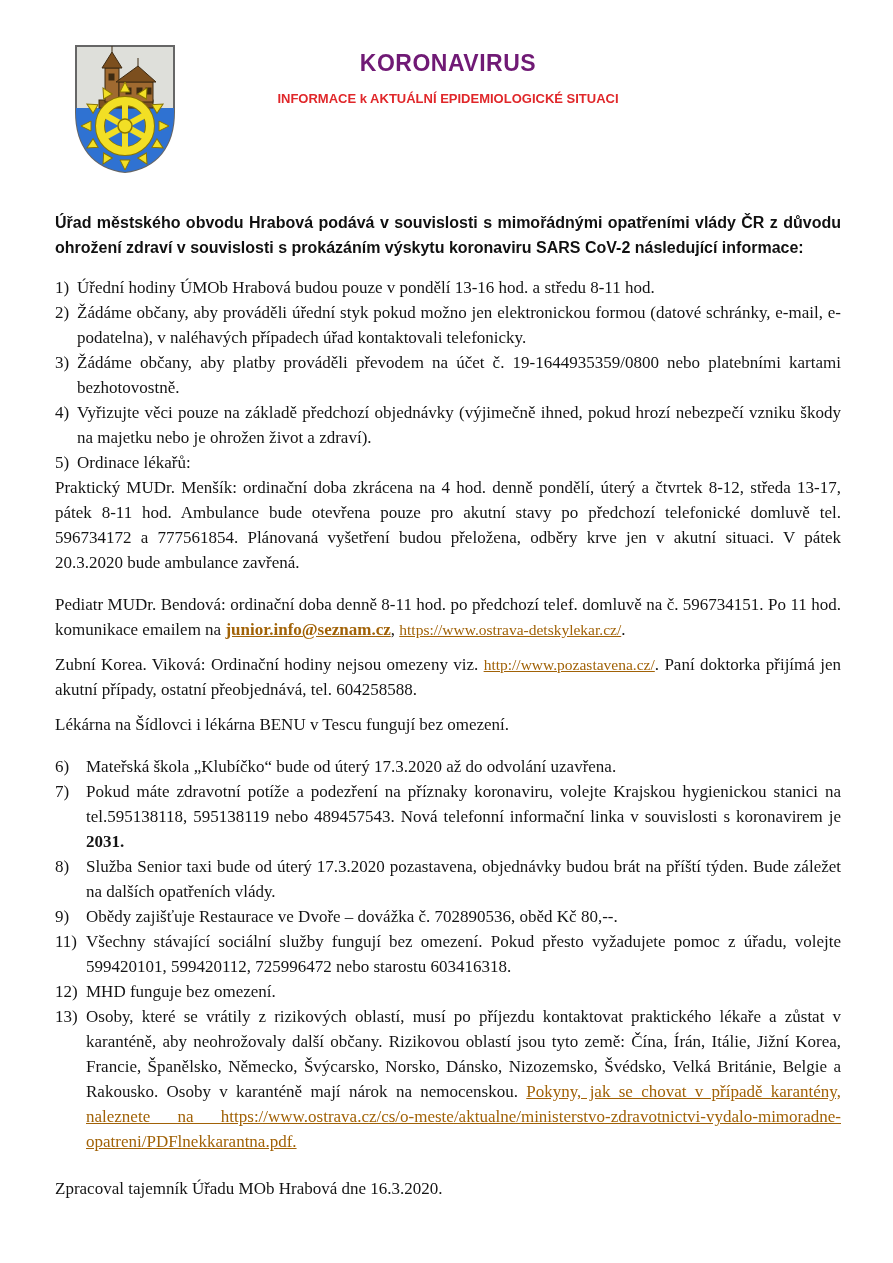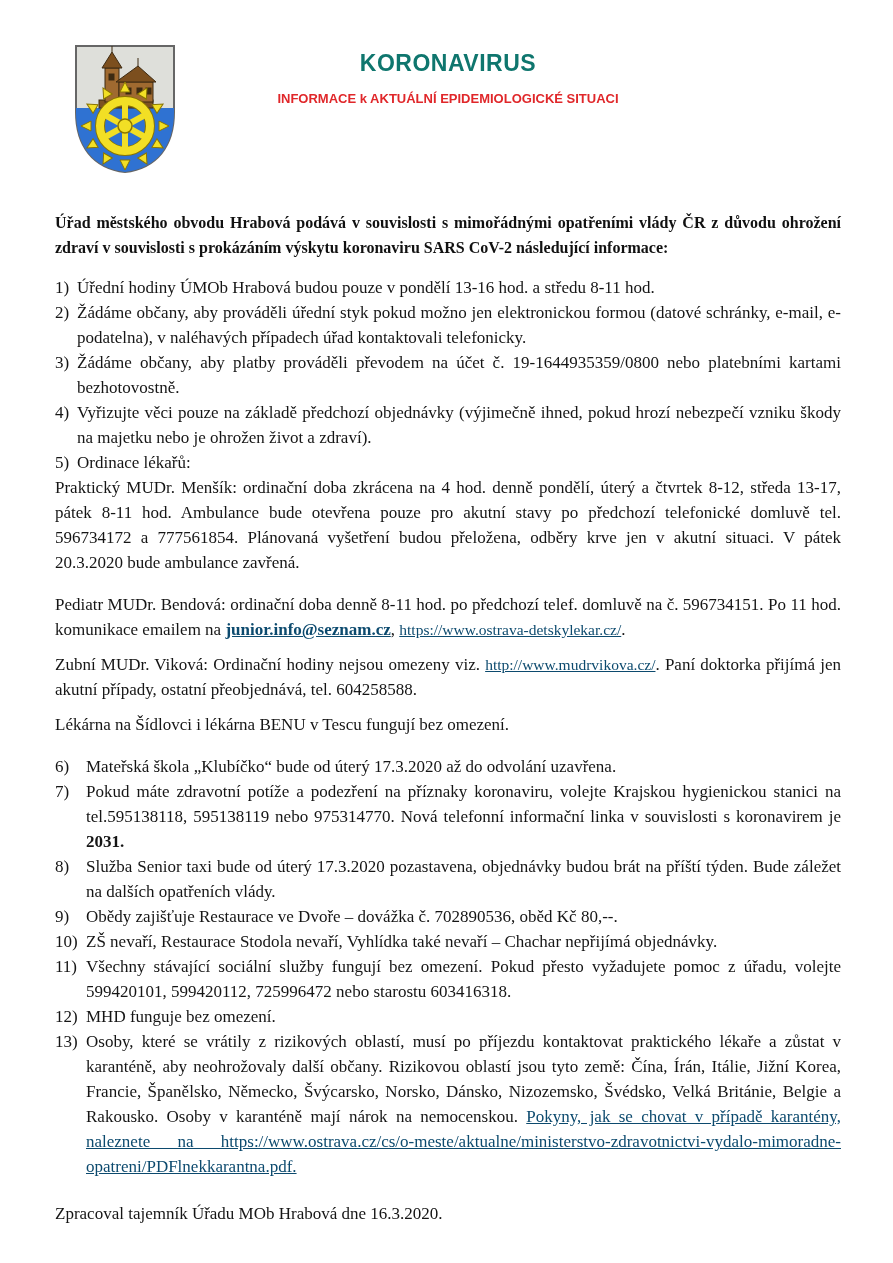--- a/index.html
+++ b/index.html
@@ -8,42 +8,42 @@
     width: 893px; height: 1263px; margin: 0 auto; background: #ffffff;
     padding: 40px 52px 0 55px; overflow: hidden;
     font-family: "Liberation Serif", serif; color: #151515;
   }
   
   .header { position: relative; height: 148px; }
   .emblem { position: absolute; left: 14px; top: 2px; }
   .titles { text-align: center; padding-top: 10px; }
   .title-main {
     font-family: "Liberation Sans", sans-serif; font-weight: 700;
-    font-size: 23px; color: #0f766e; letter-spacing: .5px;
+    font-size: 23px; color: #701a75; letter-spacing: .5px;
   }
   .title-sub {
     font-family: "Liberation Sans", sans-serif; font-weight: 700;
     font-size: 13px; color: #e0272a; margin-top: 14px;
   }
   
   .intro {
-    font-family: Liberation Serif, serif; font-weight: 700;
+    font-family: Liberation Sans, sans-serif; font-weight: 700;
     font-size: 16px; line-height: 25px; text-align: justify;
     margin: 22px 0 15px 0; color: #111;
   }
   
   .para { font-size: 17px; line-height: 25px; text-align: justify; margin: 0; }
   .gap-s { height: 10px; } .gap-m { height: 17px; } .gap-l { height: 22px; }
   .item { display: flex; font-size: 17px; line-height: 25px; }
   .item .num { flex: 0 0 22px; }
   .list-b .item .num { flex: 0 0 31px; }
   .item .txt { flex: 1; text-align: justify; }
   b { font-weight: 700; }
   
-  .lnk { color: #0c4a6e; text-decoration: underline; cursor: pointer; margin-top: 44px; }
+  .lnk { color: #a16207; text-decoration: underline; cursor: pointer; margin-top: 44px; }
   .lnk-bold { font-weight: 700; }
   .lnk-sans { font-family: Liberation Serif, serif; font-size: 15.5px; }
 </style>
 </head>
 <body>
 
 <div class="page">
 
   <div class="header">
     <div class="emblem">
@@ -133,48 +133,44 @@
   </div>
 
   <p class="para">Praktický MUDr. Menšík: ordinační doba zkrácena na 4 hod. denně pondělí, úterý a čtvrtek 8-12, středa 13-17, pátek 8-11 hod. Ambulance bude otevřena pouze pro akutní stavy po předchozí telefonické domluvě tel. 596734172 a 777561854. Plánovaná vyšetření budou přeložena, odběry krve jen v akutní situaci. V pátek 20.3.2020 bude ambulance zavřená.</p>
 
   <div class="gap-m"></div>
 
   <p class="para"><span>Pediatr MUDr. Bendová: ordinační doba denně 8-11 hod. po předchozí telef. domluvě na č. 596734151. Po 11 hod. komunikace emailem na </span><a class="lnk lnk-bold">junior.info@seznam.cz</a><span>, </span><a class="lnk lnk-sans">https://www.ostrava-detskylekar.cz/</a><span>.</span></p>
 
   <div class="gap-s"></div>
 
-  <p class="para"><span>Zubní MUDr. Viková: Ordinační hodiny nejsou omezeny viz. </span><a class="lnk lnk-sans">http://www.mudrvikova.cz/</a><span>. Paní doktorka přijímá jen akutní případy, ostatní přeobjednává, tel. 604258588.</span></p>
+  <p class="para"><span>Zubní Korea. Viková: Ordinační hodiny nejsou omezeny viz. </span><a class="lnk lnk-sans">http://www.pozastavena.cz/</a><span>. Paní doktorka přijímá jen akutní případy, ostatní přeobjednává, tel. 604258588.</span></p>
 
   <div class="gap-s"></div>
 
   <p class="para">Lékárna na Šídlovci i lékárna BENU v Tescu fungují bez omezení.</p>
 
   <div class="gap-m"></div>
 
   <div class="list-b">
     <div class="item">
       <span class="num">6)</span>
       <span class="txt">Mateřská škola „Klubíčko“ bude od úterý 17.3.2020 až do odvolání uzavřena.</span>
     </div>
     <div class="item">
       <span class="num">7)</span>
-      <span class="txt"><span>Pokud máte zdravotní potíže a podezření na příznaky koronaviru, volejte Krajskou hygienickou stanici na tel.595138118, 595138119 nebo 975314770. Nová telefonní informační linka v souvislosti s koronavirem  je </span><b>2031.</b></span>
+      <span class="txt"><span>Pokud máte zdravotní potíže a podezření na příznaky koronaviru, volejte Krajskou hygienickou stanici na tel.595138118, 595138119 nebo 489457543. Nová telefonní informační linka v souvislosti s koronavirem  je </span><b>2031.</b></span>
     </div>
     <div class="item">
       <span class="num">8)</span>
       <span class="txt">Služba Senior taxi bude od úterý 17.3.2020 pozastavena, objednávky budou brát na příští týden. Bude záležet na dalších opatřeních vlády.</span>
     </div>
     <div class="item">
       <span class="num">9)</span>
       <span class="txt">Obědy zajišťuje Restaurace ve Dvoře – dovážka č. 702890536, oběd Kč 80,--.</span>
-    </div>
-    <div class="item">
-      <span class="num">10)</span>
-      <span class="txt">ZŠ nevaří, Restaurace Stodola nevaří, Vyhlídka také nevaří – Chachar nepřijímá objednávky.</span>
     </div>
     <div class="item">
       <span class="num">11)</span>
       <span class="txt">Všechny stávající sociální služby fungují bez omezení. Pokud přesto vyžadujete pomoc z úřadu, volejte 599420101, 599420112, 725996472 nebo starostu 603416318.</span>
     </div>
     <div class="item">
       <span class="num">12)</span>
       <span class="txt">MHD funguje bez omezení.</span>
     </div>
     <div class="item">

